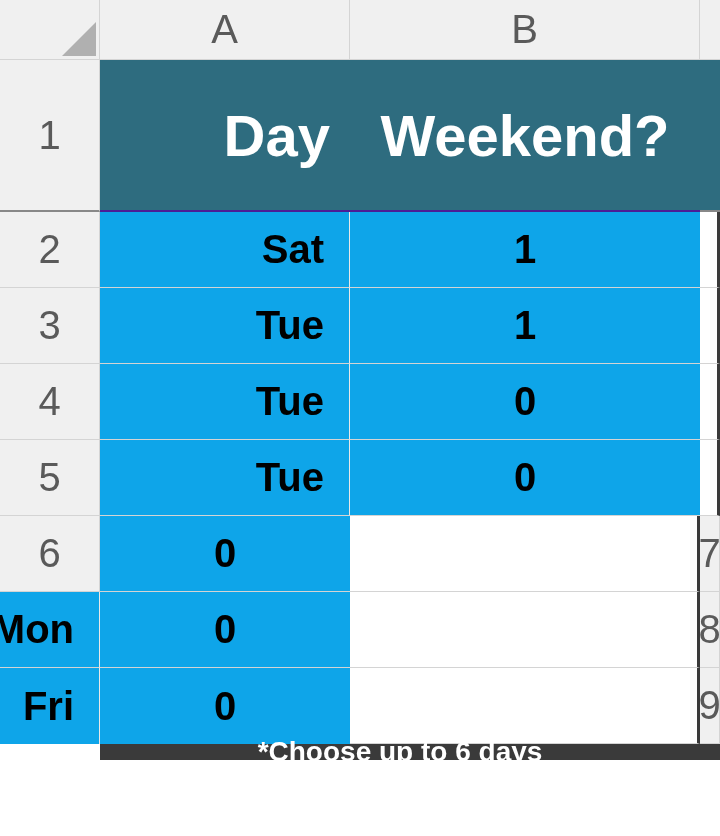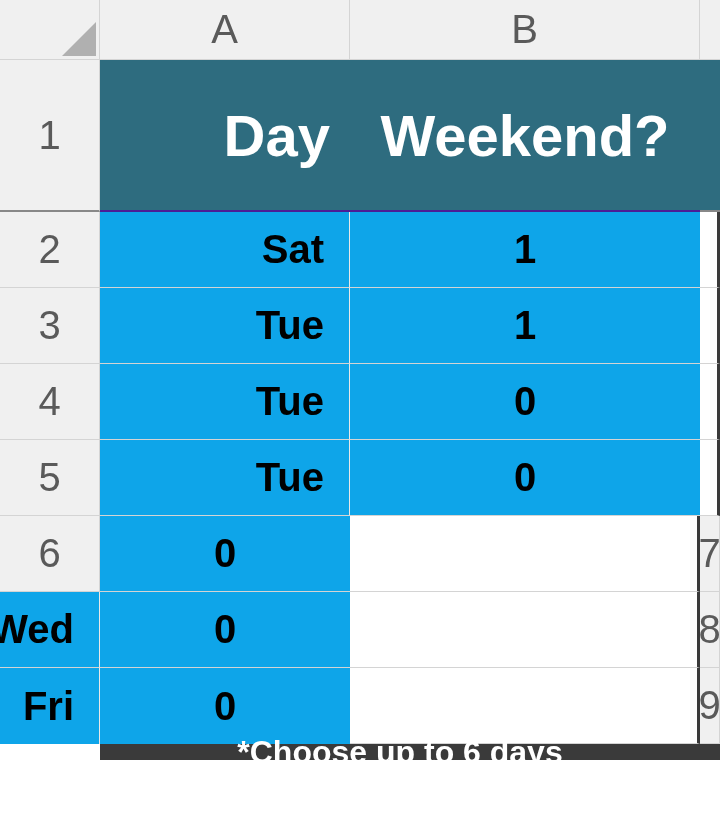--- a/index.html
+++ b/index.html
@@ -104,21 +104,21 @@
     }
     .data-slice:last-of-type {
       border-right: 3px solid #3a3a3a;
     }
     .footer-cell {
       background: #3a3a3a;
       color: #ffffff;
       display: flex;
       align-items: center;
       justify-content: center;
-      font-size: 32px;
+      font-size: 28px;
       font-weight: bold;
       grid-column: 2 / 4;
     }
     .footer-slice {
       background: #3a3a3a;
     }
     .bottom-row {
       background: #f0f0f0;
     }
     .row8-a, .row8-b {
@@ -161,21 +161,21 @@
   <div class="row-header">5</div>
   <div class="data-cell data-cell-a">Tue</div>
   <div class="data-cell">0</div>
   <div class="data-slice"></div>
 
   <div class="row-header">6</div>
   <div class="data-cell">0</div>
   <div class="data-slice"></div>
 
   <div class="row-header">7</div>
-  <div class="data-cell data-cell-a">Wed</div>
+  <div class="data-cell data-cell-a">Mon</div>
   <div class="data-cell">0</div>
   <div class="data-slice"></div>
 
   <div class="row-header">8</div>
   <div class="data-cell data-cell-a row8-a">Fri</div>
   <div class="data-cell row8-b">0</div>
   <div class="data-slice"></div>
 
   <div class="row-header">9</div>
   <div class="footer-cell">*Choose up to 6 days</div>

